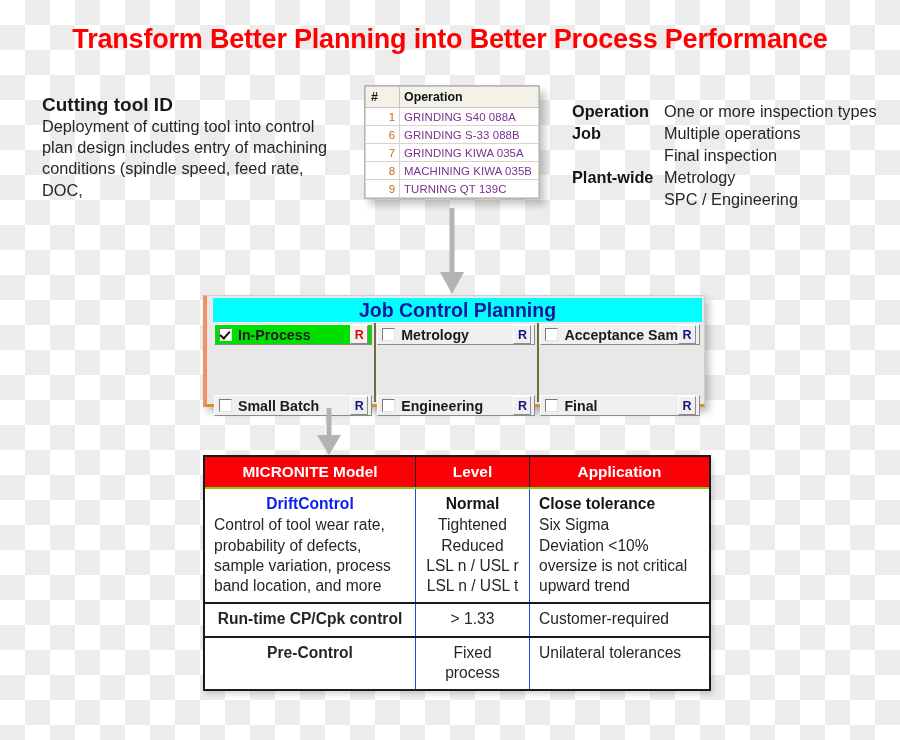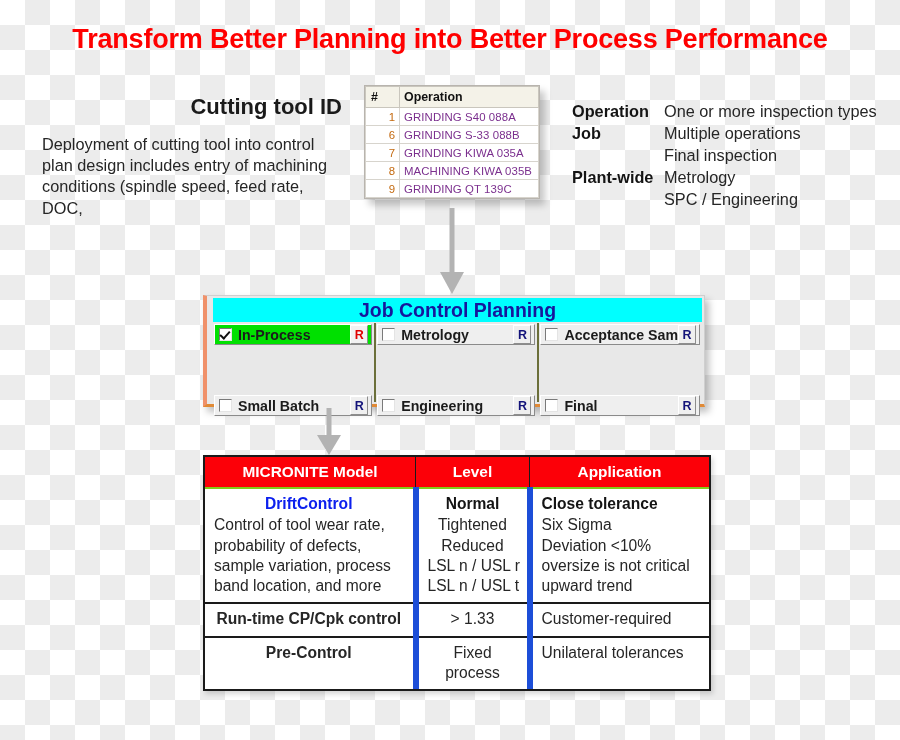--- a/index.html
+++ b/index.html
@@ -36,25 +36,25 @@
   }
 
   
   #cutting-tool-block {
     position: absolute;
     left: 42px;
     top: 94px;
     width: 300px;
   }
   #cutting-tool-heading {
-    text-align: right;
-    font-size: 22px;
+    text-align: left;
+    font-size: 19px;
     font-weight: bold;
     color: #1a1a1a;
-    margin-bottom: 14px;
+    margin-bottom: 0;
   }
   #cutting-tool-body {
     font-size: 16.3px;
     line-height: 1.30;
     color: #262626;
   }
 
   
   #operations-table-wrap {
     position: absolute;
@@ -271,21 +271,21 @@
     color: #ffffff;
     font-size: 15.4px;
     font-weight: bold;
     text-align: center;
     padding: 6px 2px;
     border-right: 1px solid #1a1a1a;
     border-bottom: 2px solid #84cc16;
   }
   #micronite-table th:last-child { border-right: none; }
   #micronite-table td {
-    border-right: 6px solid #1d4ed8;
+    border-right: 1px solid #1d4ed8;
     border-bottom: 2px solid #1a1a1a;
     vertical-align: top;
     padding: 5px 9px 6px 9px;
     font-size: 15.6px;
     color: #262626;
     line-height: 1.30;
   }
   #micronite-table td:last-child { border-right: none; }
   #micronite-table tr:last-child td { border-bottom: none; }
   .col-model { width: 206px; }
@@ -352,21 +352,21 @@
       <tr>
         <td class="cell-num">7</td>
         <td class="cell-op">GRINDING KIWA 035A</td>
       </tr>
       <tr>
         <td class="cell-num">8</td>
         <td class="cell-op">MACHINING KIWA 035B</td>
       </tr>
       <tr>
         <td class="cell-num">9</td>
-        <td class="cell-op">GRINDING QT 139C</td>
+        <td class="cell-op">TURNING QT 139C</td>
       </tr>
     </tbody>
   </table>
 </div>
 
 <div id="legend-block">
   <div class="legend-row">
     <span class="legend-term">Operation</span>
     <span class="legend-desc">One or more inspection types</span>
   </div>

